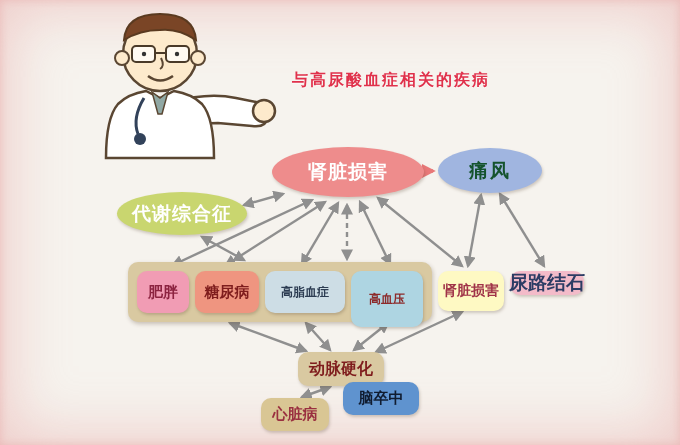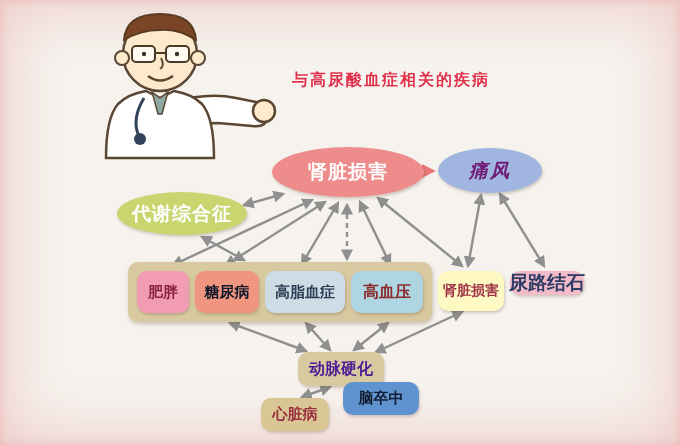--- a/index.html
+++ b/index.html
@@ -24,22 +24,22 @@
   .box{border-radius:10px;}
   .group-box{
     position:absolute;left:128px;top:262px;width:304px;height:60px;border-radius:10px;
     box-shadow:1px 2px 4px rgba(90,70,50,0.3);
   }
   #n-hyperuricemia{left:272px;top:147px;width:152px;height:50px;font-size:19px;letter-spacing:1px;}
   #n-gout{left:438px;top:148px;width:104px;height:45px;font-size:19px;letter-spacing:2px;}
   #n-metabolic{left:117px;top:192px;width:130px;height:43px;font-size:19px;letter-spacing:1px;}
   #n-obesity{left:137px;top:271px;width:52px;height:42px;font-size:15px;}
   #n-diabetes{left:195px;top:271px;width:64px;height:42px;font-size:15px;}
-  #n-hyperlipidemia{left:265px;top:271px;width:80px;height:42px;font-size:15px;}
-  #n-hypertension{left:351px;top:271px;width:72px;height:42px;font-size:16px;}
+  #n-hyperlipidemia{left:265px;top:271px;width:80px;height:42px;font-size:12px;}
+  #n-hypertension{left:351px;top:271px;width:72px;height:56px;font-size:12px;}
   #n-kidney{left:438px;top:271px;width:66px;height:40px;font-size:14px;}
   #n-stones{left:510px;top:271px;width:74px;height:24px;font-size:19px;}
   #n-arteriosclerosis{left:298px;top:352px;width:86px;height:34px;font-size:16px;}
   #n-heart{left:261px;top:398px;width:68px;height:33px;font-size:15px;}
   #n-stroke{left:343px;top:382px;width:76px;height:33px;font-size:15px;}
 </style>
 </head>
 <body>
 
 <div class="canvas">
@@ -94,35 +94,35 @@
       <line x1="356" y1="387" x2="380" y2="397" marker-start="url(#ah)" marker-end="url(#ah)"></line>
     </g>
   </svg>
 
   <div class="title" style="color: rgb(224, 49, 75);">与高尿酸血症相关的疾病</div>
 
   <div class="group-box" style="background-color: rgb(217, 201, 161);"></div>
 
   <div class="node ellipse" id="n-hyperuricemia" style="background-color: rgb(238, 140, 140); color: rgb(255, 255, 255);">肾脏损害</div>
 
-  <div class="node ellipse" id="n-gout" style="background-color: rgb(160, 181, 224); color: #701a75; font-style: italic;">痛风</div>
+  <div class="node ellipse" id="n-gout" style="background-color: rgb(160, 181, 224); color: #14532d;">痛风</div>
 
   <div class="node ellipse" id="n-metabolic" style="background-color: rgb(201, 214, 111); color: rgb(255, 255, 255);">代谢综合征</div>
 
   <div class="node box" id="n-obesity" style="background-color: rgb(241, 156, 180); color: rgb(140, 35, 64);">肥胖</div>
 
-  <div class="node box" id="n-diabetes" style="background-color: rgb(239, 149, 128); color: #0f172a;">糖尿病</div>
+  <div class="node box" id="n-diabetes" style="background-color: rgb(239, 149, 128); color: #7f1d1d;">糖尿病</div>
 
   <div class="node box" id="n-hyperlipidemia" style="background-color: rgb(205, 221, 229); color: rgb(44, 60, 82);">高脂血症</div>
 
   <div class="node box" id="n-hypertension" style="background-color: rgb(174, 213, 226); color: rgb(140, 42, 42);">高血压</div>
 
   <div class="node box" id="n-kidney" style="background-color: #fef9c3; color: rgb(160, 51, 72);">肾脏损害</div>
 
   <div class="node box" id="n-stones" style="background-color: rgb(243, 187, 201); color: rgb(44, 60, 100);">尿路结石</div>
 
-  <div class="node box" id="n-arteriosclerosis" style="background-color: rgb(217, 201, 161); color: #4c1d95;">动脉硬化</div>
+  <div class="node box" id="n-arteriosclerosis" style="background-color: rgb(217, 201, 161); color: #7f1d1d;">动脉硬化</div>
 
   <div class="node box" id="n-heart" style="background-color: rgb(217, 198, 148); color: rgb(154, 48, 64); text-align: center;">心脏病</div>
 
   <div class="node box" id="n-stroke" style="background-color: rgb(95, 147, 207); color: rgb(16, 28, 48);">脑卒中</div>
 
 </div>
 
 </body></html>

